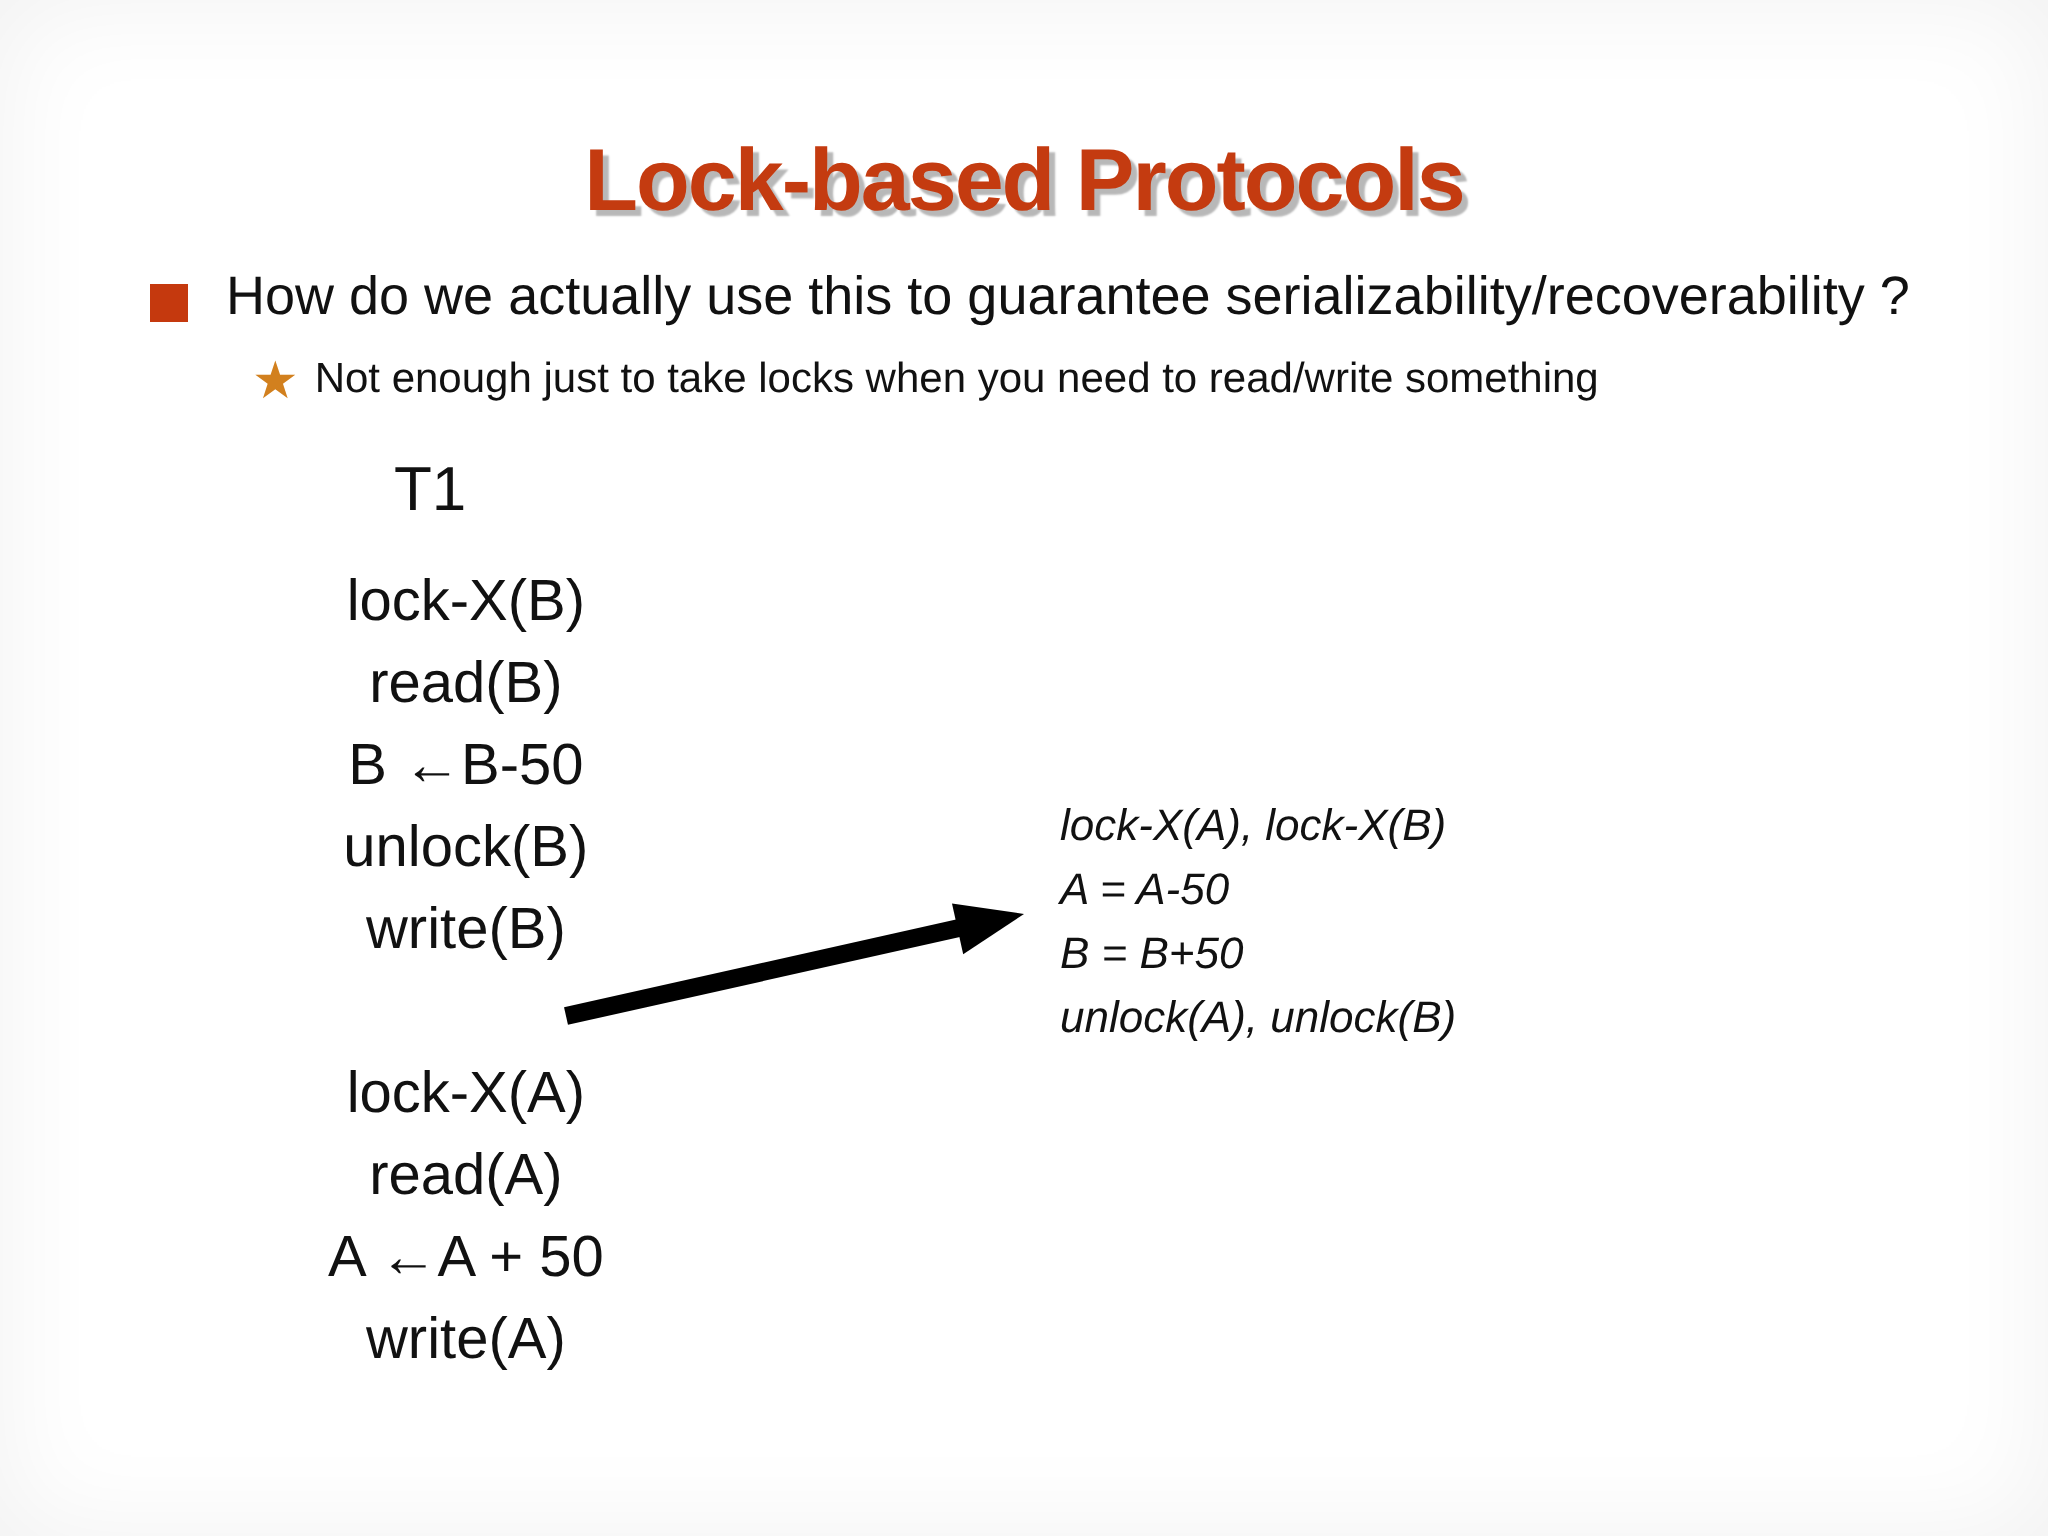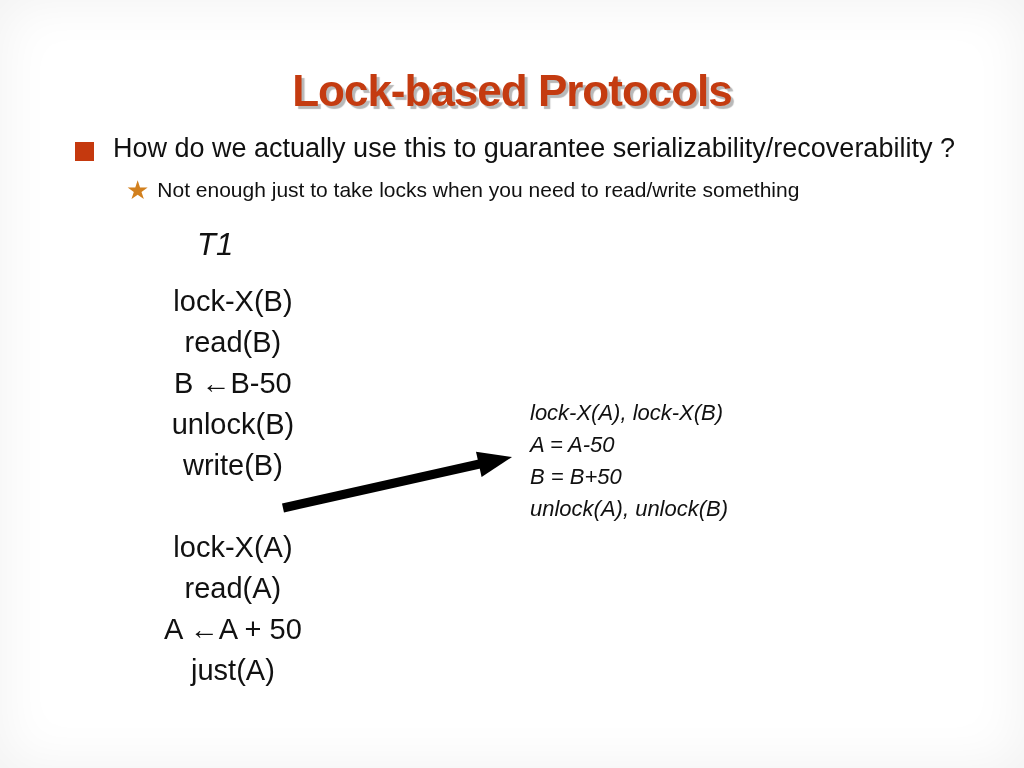--- a/index.html
+++ b/index.html
@@ -67,21 +67,20 @@
     margin-left: 8px;
     font-size: 21px;
     line-height: 28px;
     white-space: nowrap;
   }
   .transaction-label {
     position: absolute;
     left: 197px;
     top: 227px;
     font-size: 31px;
-    font-style: italic;
   }
   .code-block {
     position: absolute;
     left: 164px;
     top: 281px;
     font-size: 29px;
   }
   .code-line {
     height: 41px;
     line-height: 41px;
@@ -128,21 +127,21 @@
   <div class="code-block">
     <div class="code-line">lock-X(B)</div>
     <div class="code-line">read(B)</div>
     <div class="code-line">B ←B-50</div>
     <div class="code-line">unlock(B)</div>
     <div class="code-line">write(B)</div>
     <div class="code-line"></div>
     <div class="code-line">lock-X(A)</div>
     <div class="code-line">read(A)</div>
     <div class="code-line">A ←A + 50</div>
-    <div class="code-line">just(A)</div>
+    <div class="code-line">write(A)</div>
   </div>
 
   <svg class="arrow-svg" width="260" height="85" viewBox="0 0 260 85">
     <line x1="13" y1="68" x2="214" y2="23" stroke="var(--arrow, #000000)" stroke-width="9"></line>
     <polygon points="242,17 211.6,37.1 206,11.7" fill="var(--arrow, #000000)"></polygon>
   </svg>
 
   <div class="annotation-block">
     <div class="annotation-line">lock-X(A), lock-X(B)</div>
     <div class="annotation-line">A = A-50</div>

